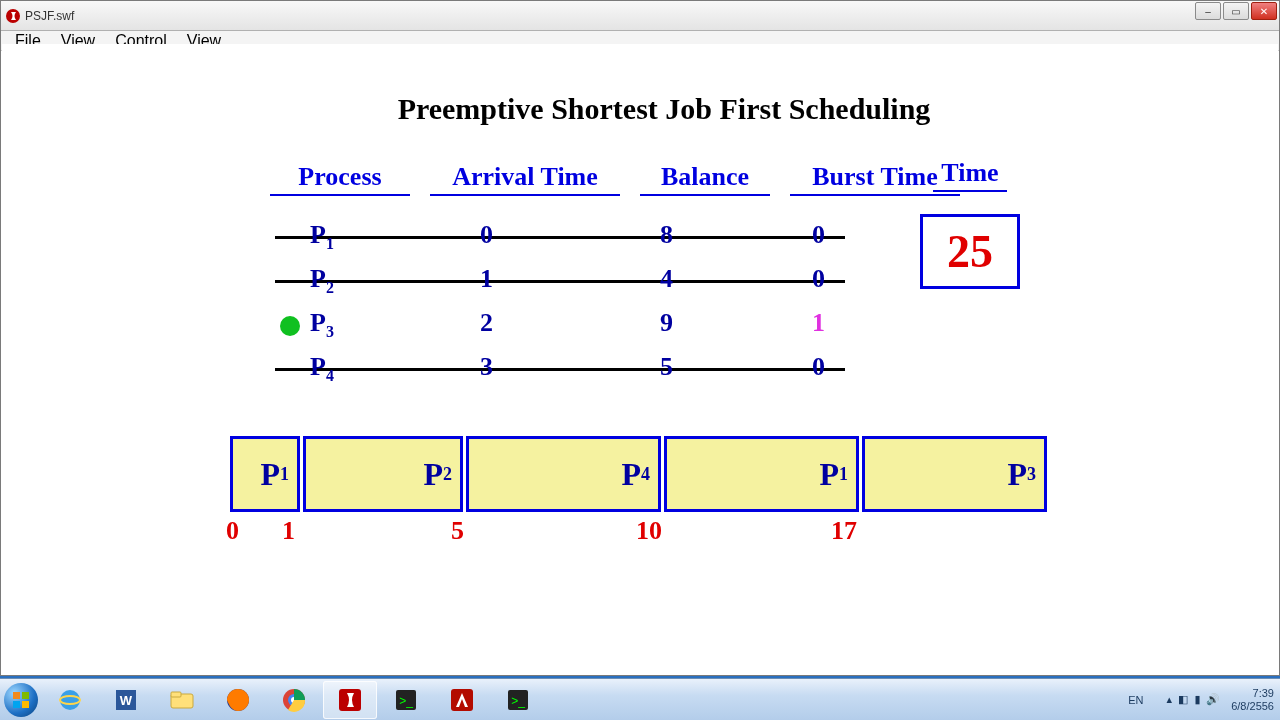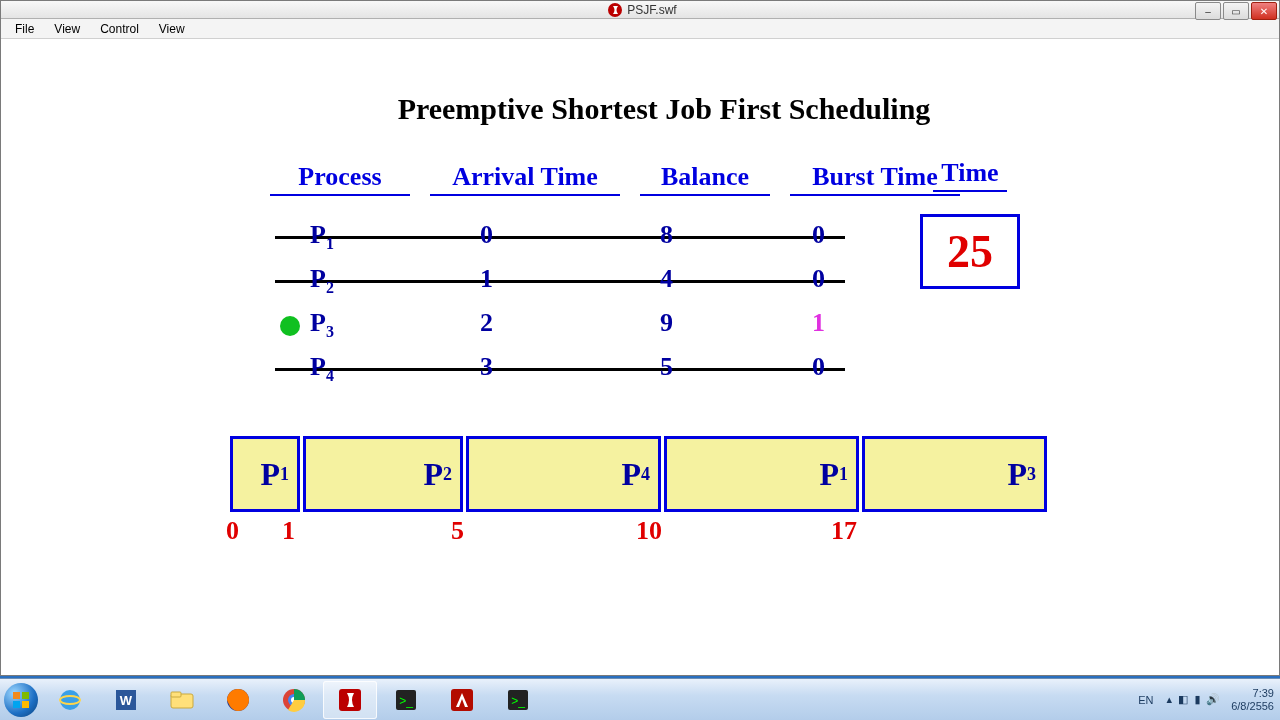--- a/index.html
+++ b/index.html
@@ -1,25 +1,25 @@
 <!DOCTYPE html>
 <html><head>
 <meta charset="utf-8">
 <style>
   * { margin: 0; padding: 0; box-sizing: border-box; }
   html, body { width: 1280px; height: 720px; font-family: "Segoe UI", Tahoma, sans-serif; background: #000; overflow: hidden; }
   .desktop { position: relative; width: 1280px; height: 720px; background: linear-gradient(#2a6fbf, #2a6fbf); }
   .window { position: absolute; left: 0; top: 0; width: 1280px; height: 676px; background: #fff; border: 1px solid #7a7a7a; }
-  .titlebar { height: 18px; background: linear-gradient(#f8f8f8,#e4e4e4); border-bottom: 1px solid #b0b0b0; display: flex; align-items: center; font-size: 12px; color: #333; position: relative; justify-content: center; }
+  .titlebar { height: 30px; background: linear-gradient(#f8f8f8,#e4e4e4); border-bottom: 1px solid #b0b0b0; display: flex; align-items: center; font-size: 12px; color: #333; position: relative; }
   .titlebar .app-icon { width: 16px; height: 16px; margin: 0 4px; display: flex; align-items: center; justify-content: center; }
   .titlebar .title-text { flex: 0 0 auto; }
   .win-controls { position: absolute; right: 2px; top: 1px; display: flex; }
   .win-btn { width: 26px; height: 18px; margin-left: 2px; border: 1px solid #8a8a8a; background: linear-gradient(#f4f4f4,#dcdcdc); border-radius: 2px; display: flex; align-items: center; justify-content: center; font-size: 10px; }
   .win-btn.close { background: linear-gradient(#f08080,#d03020); color: #fff; border-color: #a02010; }
-  .menubar { height: 20px; border-bottom: 1px solid #d0d0d0; display: flex; align-items: center; font-size: 12px; padding-left: 4px; background:#f4f4f4; }
+  .menubar { height: 20px; border-bottom: 1px solid #d0d0d0; display: flex; align-items: center; font-size: 16px; padding-left: 4px; background:#f4f4f4; }
   .menubar span { padding: 2px 10px; }
   .content { position: absolute; left: 1px; top: 43px; right: 1px; bottom: 1px; background: #fff; }
   .heading { text-align: center; font-family: "Times New Roman", serif; font-size: 30px; font-weight: bold; margin-top: 48px; padding-left: 48px; }
   .table-wrap { position: relative; margin: 36px auto 0; width: 800px; font-family: "Times New Roman", serif; }
   .hdrs { display: flex; }
   .hdr { color: #0000e0; font-size: 26px; font-weight: bold; border-bottom: 2px solid #0000e0; text-align: center; padding-bottom: 2px; }
   .hdr.process { width: 140px; margin-left: 30px;}
   .hdr.arrival { width: 190px; margin-left: 20px;}
   .hdr.burst   { width: 170px; margin-left: 20px;}
   .hdr.balance { width: 130px; margin-left: 20px;}
@@ -43,21 +43,21 @@
   .glabels { position: relative; margin: 4px 0 0 224px; height: 30px; width: 830px; }
   .glab { position: absolute; top:0; color: #e00000; font-size: 26px; font-weight: bold; font-family:"Times New Roman",serif; }
   
   .taskbar { position: absolute; left: 0; bottom: 0; width: 1280px; height: 42px; background: linear-gradient(#e9f1fb,#c7dbf2 40%,#b3cdea); border-top: 1px solid #6a8db5; display:flex; align-items:center; }
   .start-orb { width: 42px; height: 42px; display:flex; align-items:center; justify-content:center; }
   .orb-circle { width: 34px; height: 34px; border-radius: 50%; background: radial-gradient(circle at 30% 30%, #9bd6ff, #1d6fc4 60%, #0b3f78); display:flex; align-items:center; justify-content:center; }
   .tb-icons { display:flex; align-items:center; }
   .tb-icon { width: 54px; height: 38px; margin: 0 1px; border-radius: 3px; display:flex; align-items:center; justify-content:center; }
   .tb-icon.active { background: rgba(255,255,255,0.4); box-shadow: inset 0 0 0 1px rgba(255,255,255,0.8); }
   .tb-right { margin-left: auto; display:flex; align-items:center; padding-right: 6px; color:#1b3a5f; font-size:11px; }
-  .tb-right .lang { margin-right: 10px; }
+  .tb-right .lang { margin-right: 20px; }
   .tb-right .tray { display:flex; align-items:center; margin-right:8px;}
   .tb-right .tray span { margin: 0 3px; }
   .tb-right .clock { text-align:right; line-height: 13px; }
   .svg16 { width:16px; height:16px; }
 </style>
 </head>
 <body>
 
 <div class="desktop">
 

